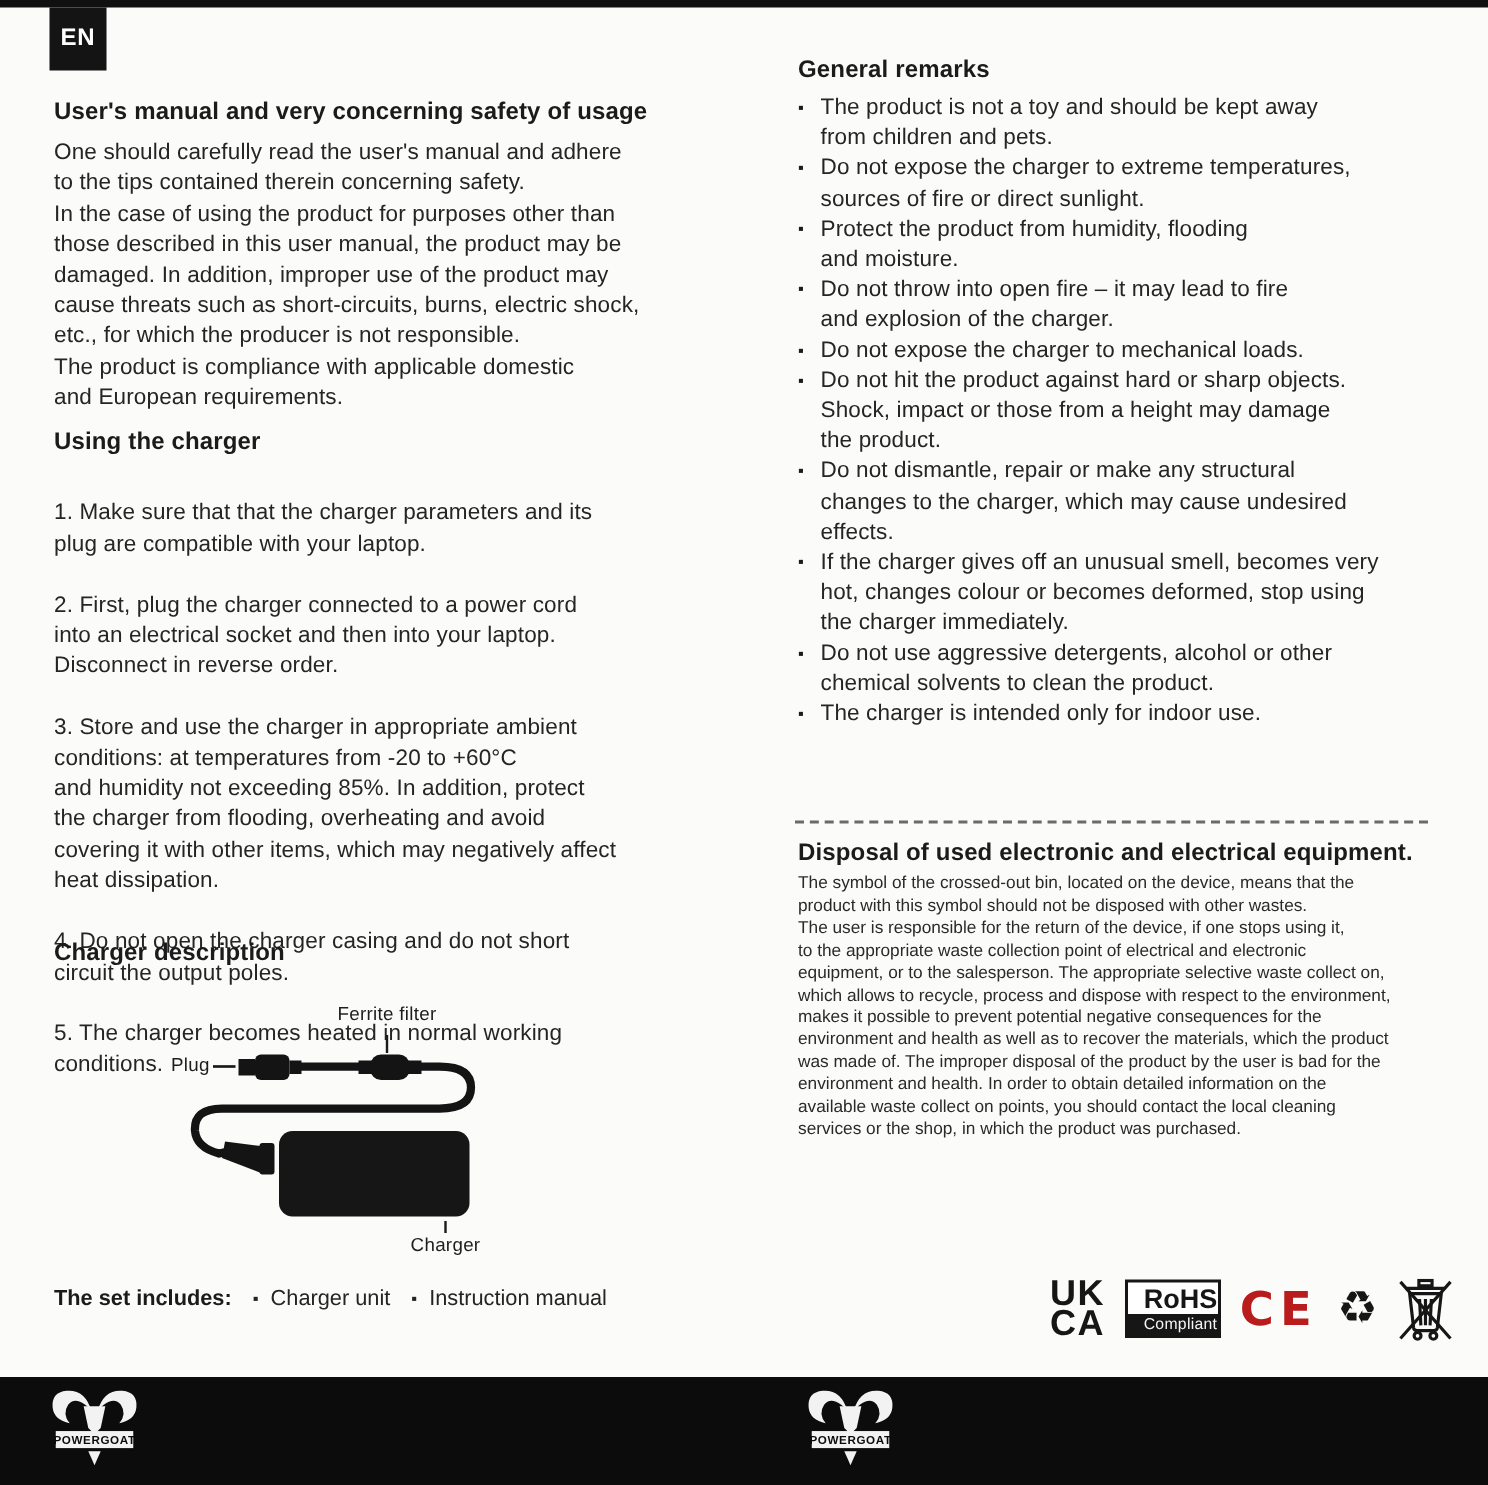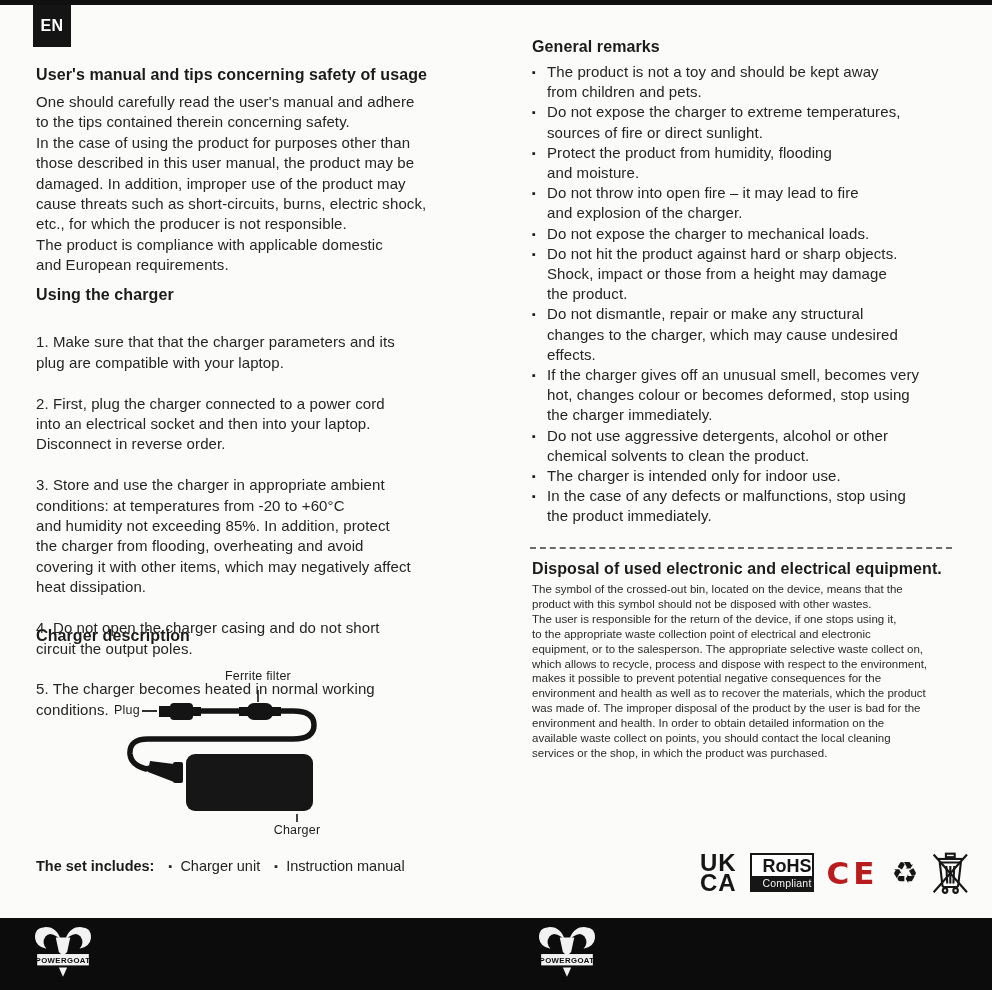--- a/index.html
+++ b/index.html
@@ -88,21 +88,21 @@
 </style>
 </head>
 <body>
 
 <div class="abs top-strip"></div>
 
 <div class="abs en-badge">
   <span>EN</span>
 </div>
 
-<h2 class="abs sec left-col manual-title">User's manual and tips concerning safety of usage</h2>
+<h2 class="abs sec left-col manual-title">User's manual and very concerning safety of usage</h2>
 <div class="abs left-col body-text manual-body">One should carefully read the user's manual and adhere
 to the tips contained therein concerning safety.
 In the case of using the product for purposes other than
 those described in this user manual, the product may be
 damaged. In addition, improper use of the product may
 cause threats such as short-circuits, burns, electric shock,
 etc., for which the producer is not responsible.
 The product is compliance with applicable domestic
 and European requirements.</div>
 
@@ -179,22 +179,20 @@
 the product.</li>
   <li>Do not dismantle, repair or make any structural
 changes to the charger, which may cause undesired
 effects.</li>
   <li>If the charger gives off an unusual smell, becomes very
 hot, changes colour or becomes deformed, stop using
 the charger immediately.</li>
   <li>Do not use aggressive detergents, alcohol or other
 chemical solvents to clean the product.</li>
   <li>The charger is intended only for indoor use.</li>
-  <li>In the case of any defects or malfunctions, stop using
-the product immediately.</li>
 </ul>
 
 <div class="abs divider"></div>
 
 <h2 class="abs sec right-col disposal-title">Disposal of used electronic and electrical equipment.</h2>
 <div class="abs right-col disposal-body">The symbol of the crossed-out bin, located on the device, means that the
 product with this symbol should not be disposed with other wastes.
 The user is responsible for the return of the device, if one stops using it,
 to the appropriate waste collection point of electrical and electronic
 equipment, or to the salesperson. The appropriate selective waste collect on,

